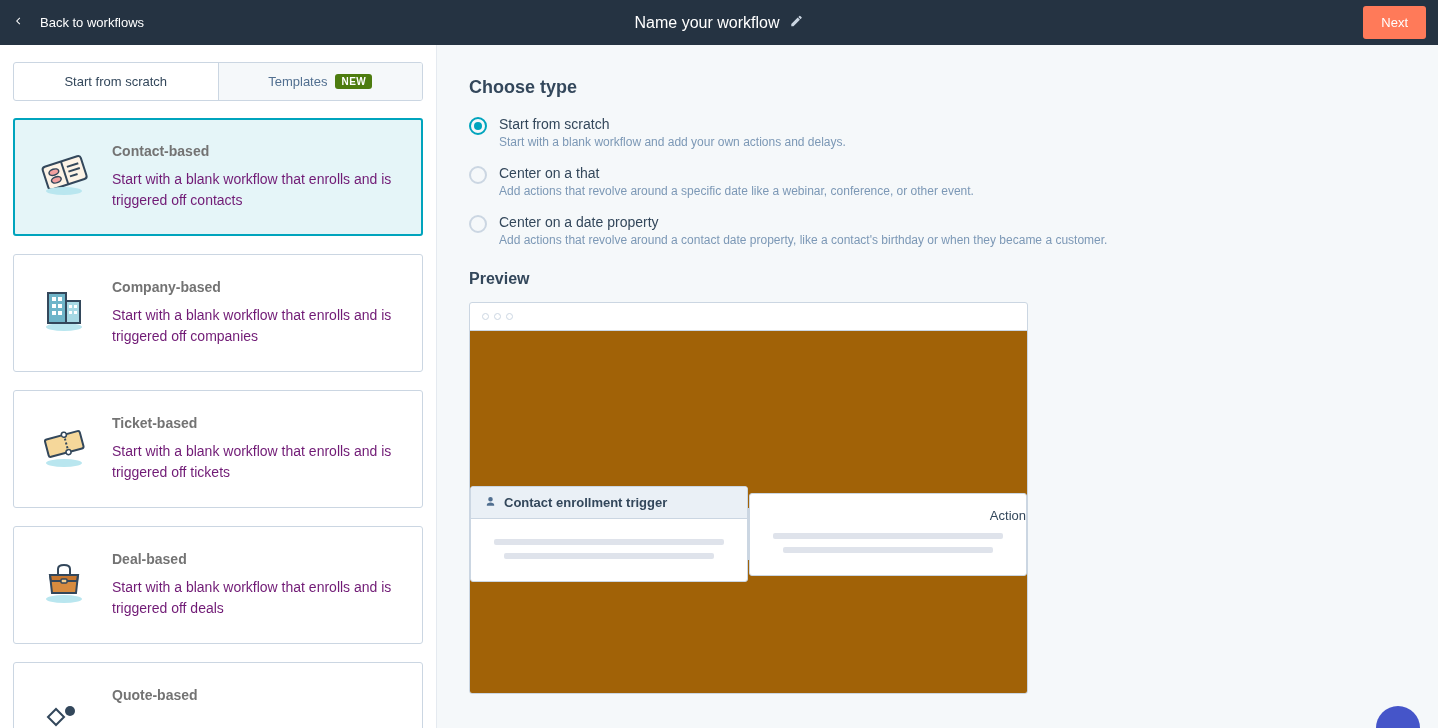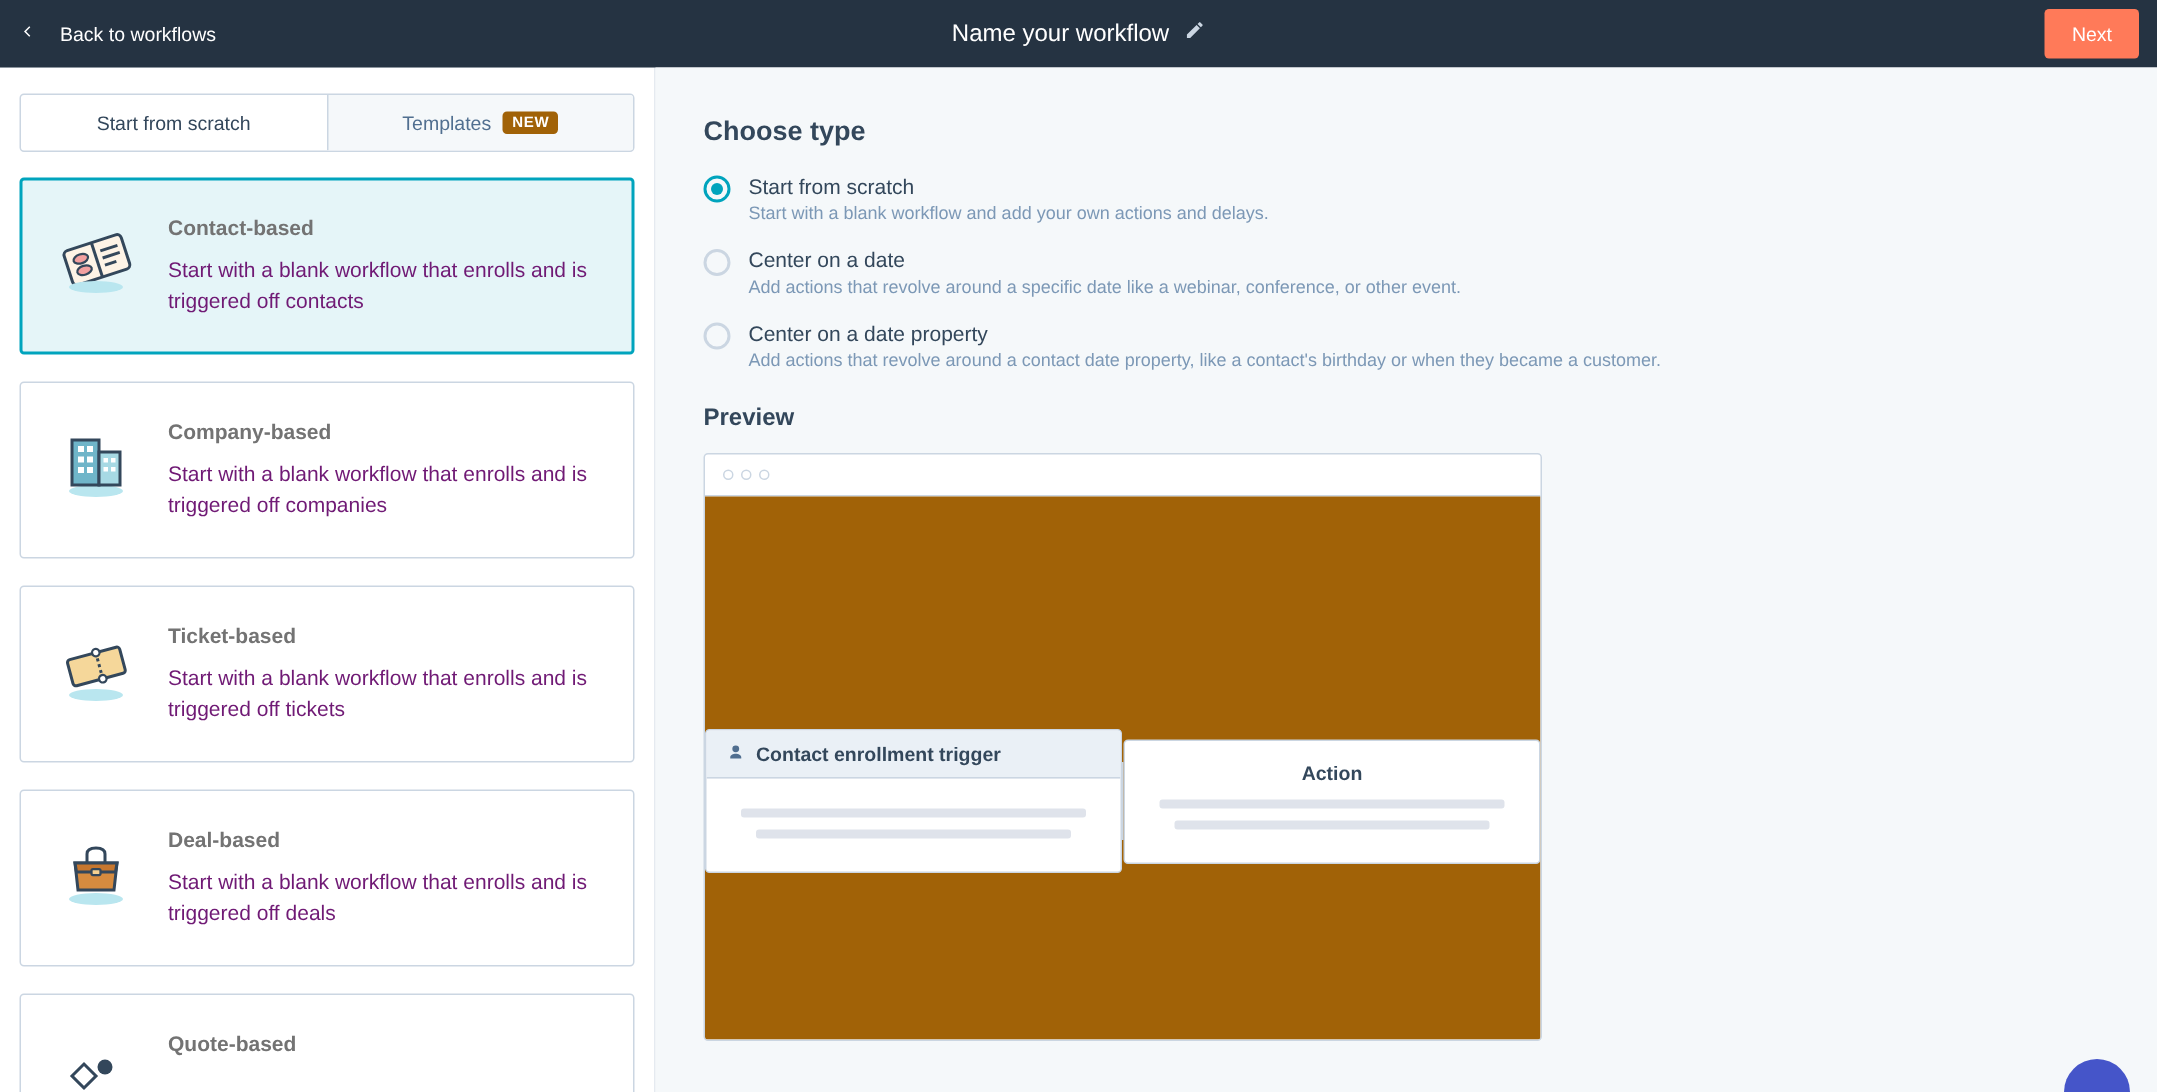--- a/index.html
+++ b/index.html
@@ -92,21 +92,21 @@
   color: #33475b;
   cursor: pointer;
   display: flex;
   align-items: center;
   justify-content: center;
   gap: 8px;
 }
 .tab + .tab { border-left: 1px solid #cbd6e2; }
 .tab.inactive { background: #f5f8fa; color: #516f90; }
 .badge-new {
-  background: #a16207;
+  background: #4d7c0f;
   color: #fff;
   font-size: 10px;
   font-weight: 600;
   padding: 2px 6px;
   border-radius: 3px;
   letter-spacing: 0.5px;
 }
 
 
 .card {
@@ -256,23 +256,23 @@
   border-radius: 2px;
 }
 .skel.long { width: 230px; }
 .skel.short { width: 210px; }
 .connector {
   width: 1px;
   height: 52px;
   background: #cbd6e2;
 }
 .node2 .node-title {
-  text-align: center;
+  text-align: right;
   font-size: 13px;
-  font-weight: 700;
+  font-weight: 400;
   padding: 14px 0 6px;
 }
 .connector2 {
   width: 1px;
   background: #cbd6e2;
   flex: 1;
 }
 
 
 .help-bubble {
@@ -419,21 +419,21 @@
       <div class="radio-item">
         <div class="radio checked"></div>
         <div>
           <div class="radio-label">Start from scratch</div>
           <div class="radio-desc">Start with a blank workflow and add your own actions and delays.</div>
         </div>
       </div>
       <div class="radio-item">
         <div class="radio"></div>
         <div>
-          <div class="radio-label">Center on a date</div>
+          <div class="radio-label">Center on a that</div>
           <div class="radio-desc">Add actions that revolve around a specific date like a webinar, conference, or other event.</div>
         </div>
       </div>
       <div class="radio-item">
         <div class="radio"></div>
         <div>
           <div class="radio-label">Center on a date property</div>
           <div class="radio-desc">Add actions that revolve around a contact date property, like a contact's birthday or when they became a customer.</div>
         </div>
       </div>

